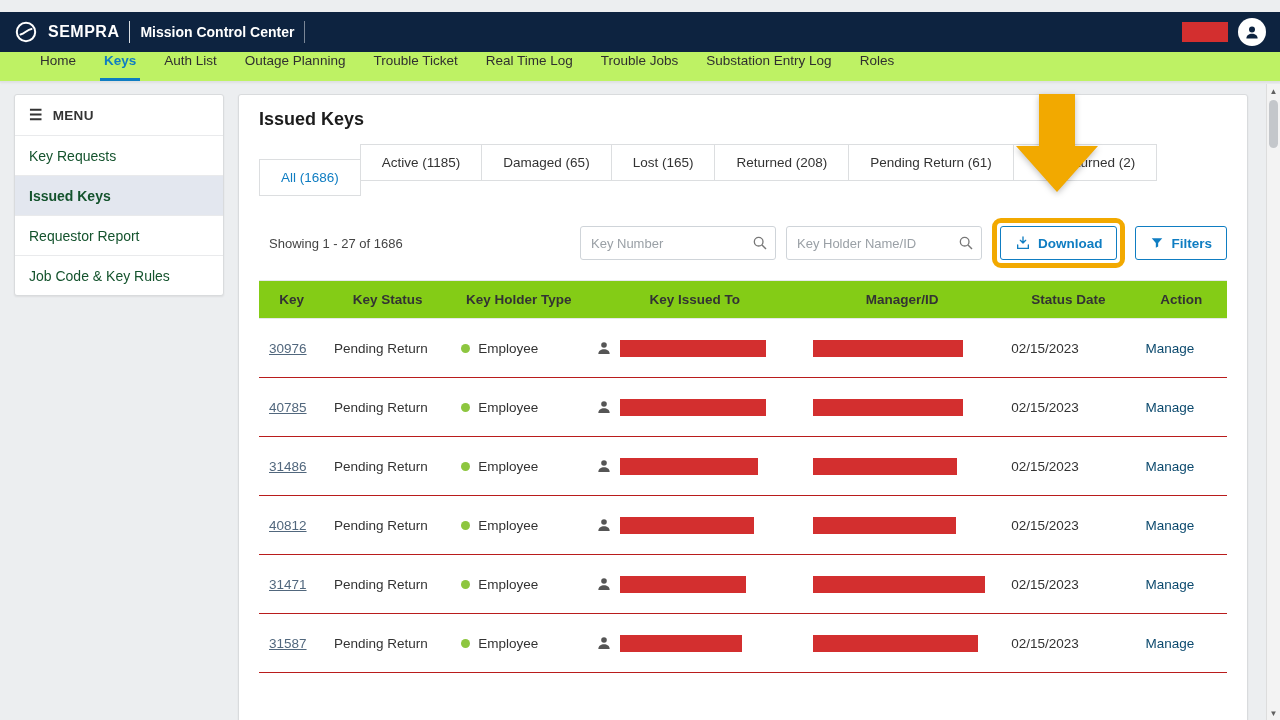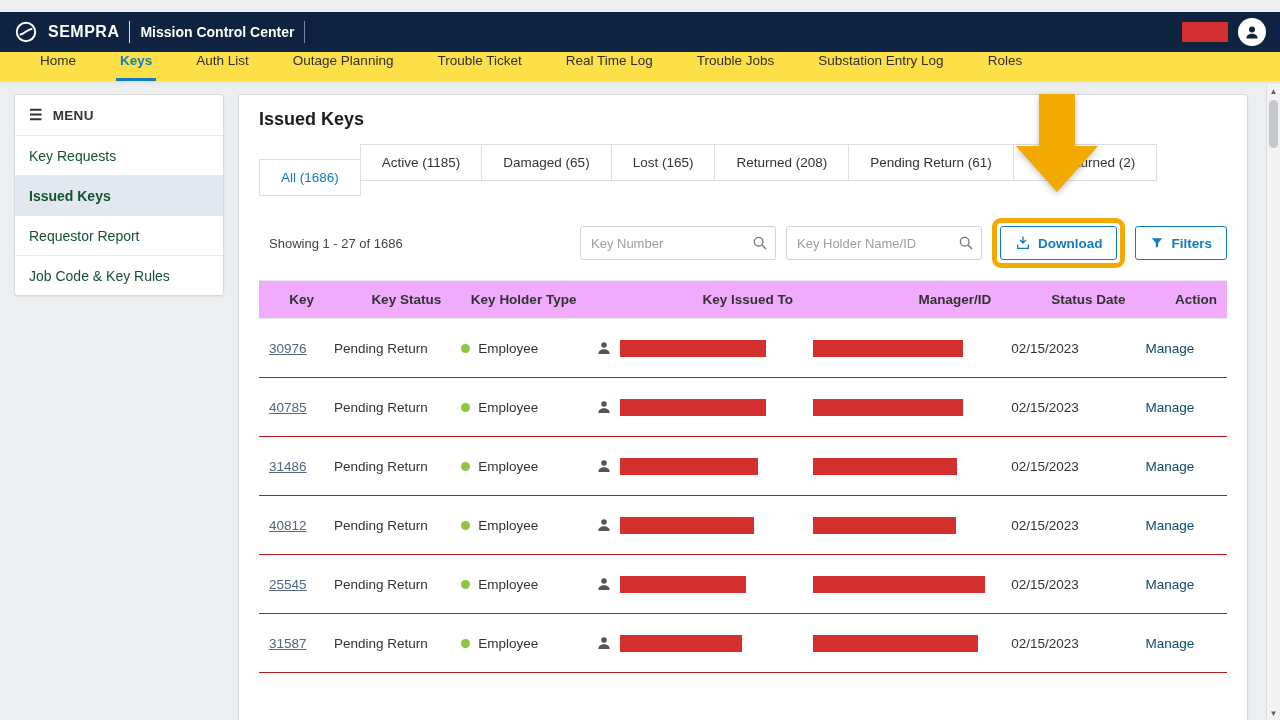--- a/index.html
+++ b/index.html
@@ -14,23 +14,23 @@
   .brand { color:#fff; font-weight:bold; font-size:16px; letter-spacing:.5px; }
   .app-title { color:#fff; font-weight:bold; font-size:14px; }
   .vsep { width:1px; height:22px; background:rgba(255,255,255,.85); display:inline-block; }
   .vsep.dim { background:rgba(255,255,255,.45); }
   .topbar-right { margin-left:auto; display:flex; align-items:center; gap:10px; }
   .redact-box { width:46px; height:20px; background:#d32f2f; display:inline-block; }
   .avatar { width:28px; height:28px; border-radius:50%; background:#fff;
     display:inline-flex; align-items:center; justify-content:center; cursor:pointer; }
 
   
-  .navbar { position:absolute; left:0; top:40px; width:1280px; height:42px; background:#fde047;
+  .navbar { position:absolute; left:0; top:40px; width:1280px; height:42px; background:#bef264;
     border-bottom:1px solid #dfe1e3; box-shadow:0 1px 2px rgba(0,0,0,.06);
-    display:flex; align-items:stretch; gap:44px; padding:0 0 0 40px; z-index:25; }
+    display:flex; align-items:stretch; gap:28px; padding:0 0 0 40px; z-index:25; }
   .nav-item { display:flex; align-items:center; font-size:13.5px; color:#2f2f2f;
     text-decoration:none; cursor:pointer; position:relative; white-space:nowrap; }
   .nav-item.active { color:#0f7dc2; font-weight:bold; }
   .nav-item.active::after { content:""; position:absolute; left:-4px; right:-4px; bottom:0;
     height:3px; background:#0f7dc2; }
 
   
   .sidebar { position:absolute; left:14px; top:94px; width:210px; background:#fff;
     border:1px solid #d9dbdd; border-radius:3px; box-shadow:0 1px 2px rgba(0,0,0,.07); }
   .menu-header { height:40px; display:flex; align-items:center; gap:10px; padding:0 14px;
@@ -62,21 +62,21 @@
   .search-box input::placeholder { color:#9aa0a6; }
   .search-ic { position:absolute; right:8px; top:9px; width:16px; height:16px; color:#777; }
   .btn { height:34px; display:inline-flex; align-items:center; gap:7px; padding:0 14px;
     background:#fff; border:1px solid #0f7dc2; border-radius:3px; color:#0f7dc2;
     font-size:13.5px; font-weight:bold; cursor:pointer; white-space:nowrap;
     font-family:"Liberation Sans", sans-serif; }
   .highlight-box { border:5px solid #f2a900; border-radius:9px; padding:3px; display:inline-flex; }
 
   
   table { width:100%; border-collapse:collapse; table-layout:fixed; margin-top:12px; }
-  thead th { background:#f0abfc; height:38px; text-align:right; font-size:13.5px; color:#333;
+  thead th { background:#84cc16; height:38px; text-align:center; font-size:13.5px; color:#333;
     padding:0 10px; border-top:1px solid #e6e8ea; border-bottom:1px solid #e6e8ea; }
   tbody td { height:59px; font-size:13.5px; color:#333; padding:0 10px;
     border-bottom:1px solid #b91c1c; white-space:nowrap; overflow:hidden; }
   .key-link { color:#51677d; text-decoration:underline; cursor:pointer; }
   .dot { display:inline-block; width:9px; height:9px; border-radius:50%; background:#8dc63f;
     margin-right:8px; vertical-align:middle; }
   .person { display:inline-flex; width:16px; height:16px; margin-right:8px;
     vertical-align:middle; color:#555; }
   .redact { display:inline-block; height:17px; background:#d32f2f; vertical-align:middle; }
   .manage-link { color:#0c4a6e; cursor:pointer; text-decoration:none; }
@@ -266,21 +266,21 @@
               <svg viewBox="0 0 24 24" width="16" height="16">
                 <circle cx="12" cy="7.5" r="4.2" fill="#555"></circle>
                 <path d="M3.5 21c0-4.6 4-7 8.5-7s8.5 2.4 8.5 7z" fill="#555"></path>
               </svg>
             </span><span class="redact" style="width: 134px;"></span></td>
           <td><span class="redact" style="width: 143px;"></span></td>
           <td>02/15/2023</td>
           <td><a class="manage-link">Manage</a></td>
         </tr>
         <tr>
-          <td><a class="key-link">25545</a></td>
+          <td><a class="key-link">31471</a></td>
           <td>Pending Return</td>
           <td><span class="dot"></span><span>Employee</span></td>
           <td><span class="person">
               <svg viewBox="0 0 24 24" width="16" height="16">
                 <circle cx="12" cy="7.5" r="4.2" fill="#555"></circle>
                 <path d="M3.5 21c0-4.6 4-7 8.5-7s8.5 2.4 8.5 7z" fill="#555"></path>
               </svg>
             </span><span class="redact" style="width: 126px;"></span></td>
           <td><span class="redact" style="width: 172px;"></span></td>
           <td>02/15/2023</td>

